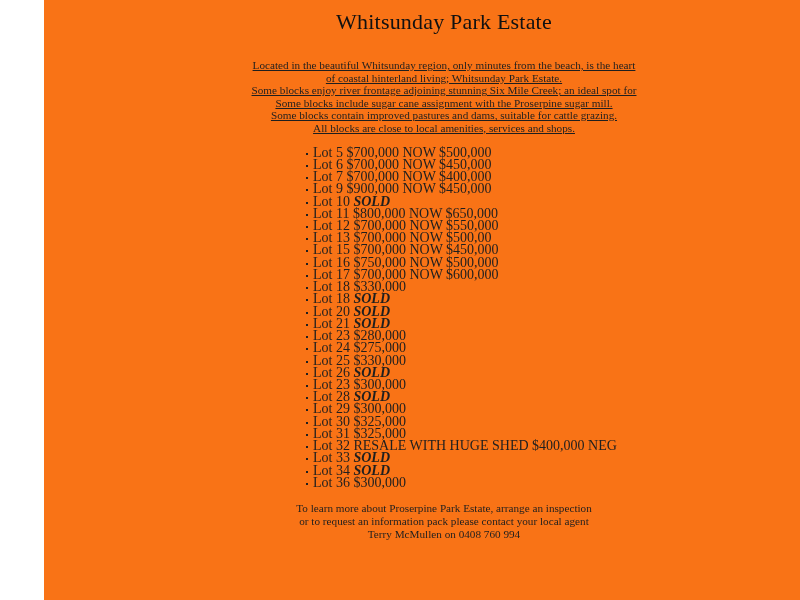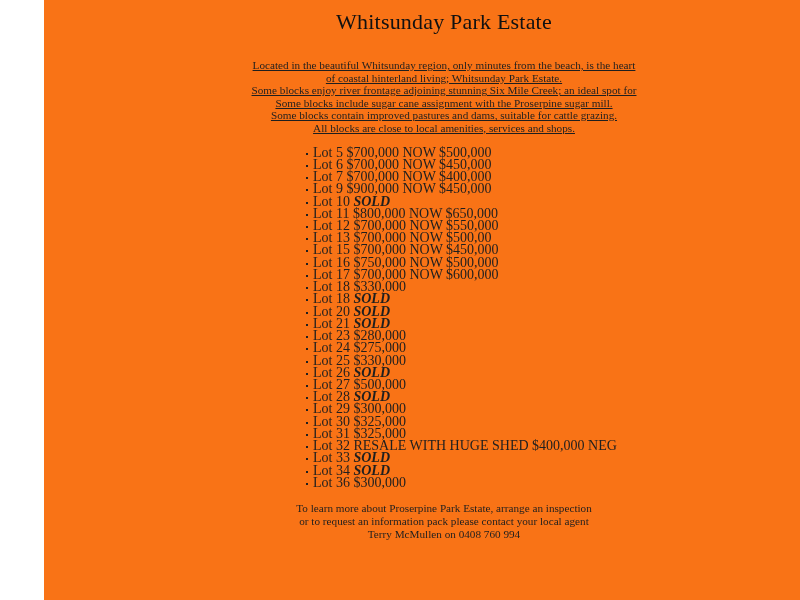--- a/index.html
+++ b/index.html
@@ -123,21 +123,21 @@
       <li><span>Lot 16 $750,000 NOW $500,000</span></li>
       <li><span>Lot 17 $700,000 NOW $600,000</span></li>
       <li><span>Lot 18 $330,000</span></li>
       <li><span>Lot 18 </span><span class="sold">SOLD</span></li>
       <li><span>Lot 20 </span><span class="sold">SOLD</span></li>
       <li><span>Lot 21 </span><span class="sold">SOLD</span></li>
       <li><span>Lot 23 $280,000</span></li>
       <li><span>Lot 24 $275,000</span></li>
       <li><span>Lot 25 $330,000</span></li>
       <li><span>Lot 26 </span><span class="sold">SOLD</span></li>
-      <li><span>Lot 27 $500,000</span></li>
+      <li><span>Lot 23 $300,000</span></li>
       <li><span>Lot 28 </span><span class="sold">SOLD</span></li>
       <li><span>Lot 29 $300,000</span></li>
       <li><span>Lot 30 $325,000</span></li>
       <li><span>Lot 31 $325,000</span></li>
       <li><span>Lot 32 RESALE WITH HUGE SHED $400,000 NEG</span></li>
       <li><span>Lot 33 </span><span class="sold">SOLD</span></li>
       <li><span>Lot 34 </span><span class="sold">SOLD</span></li>
       <li><span>Lot 36 $300,000</span></li>
     </ul>
 

